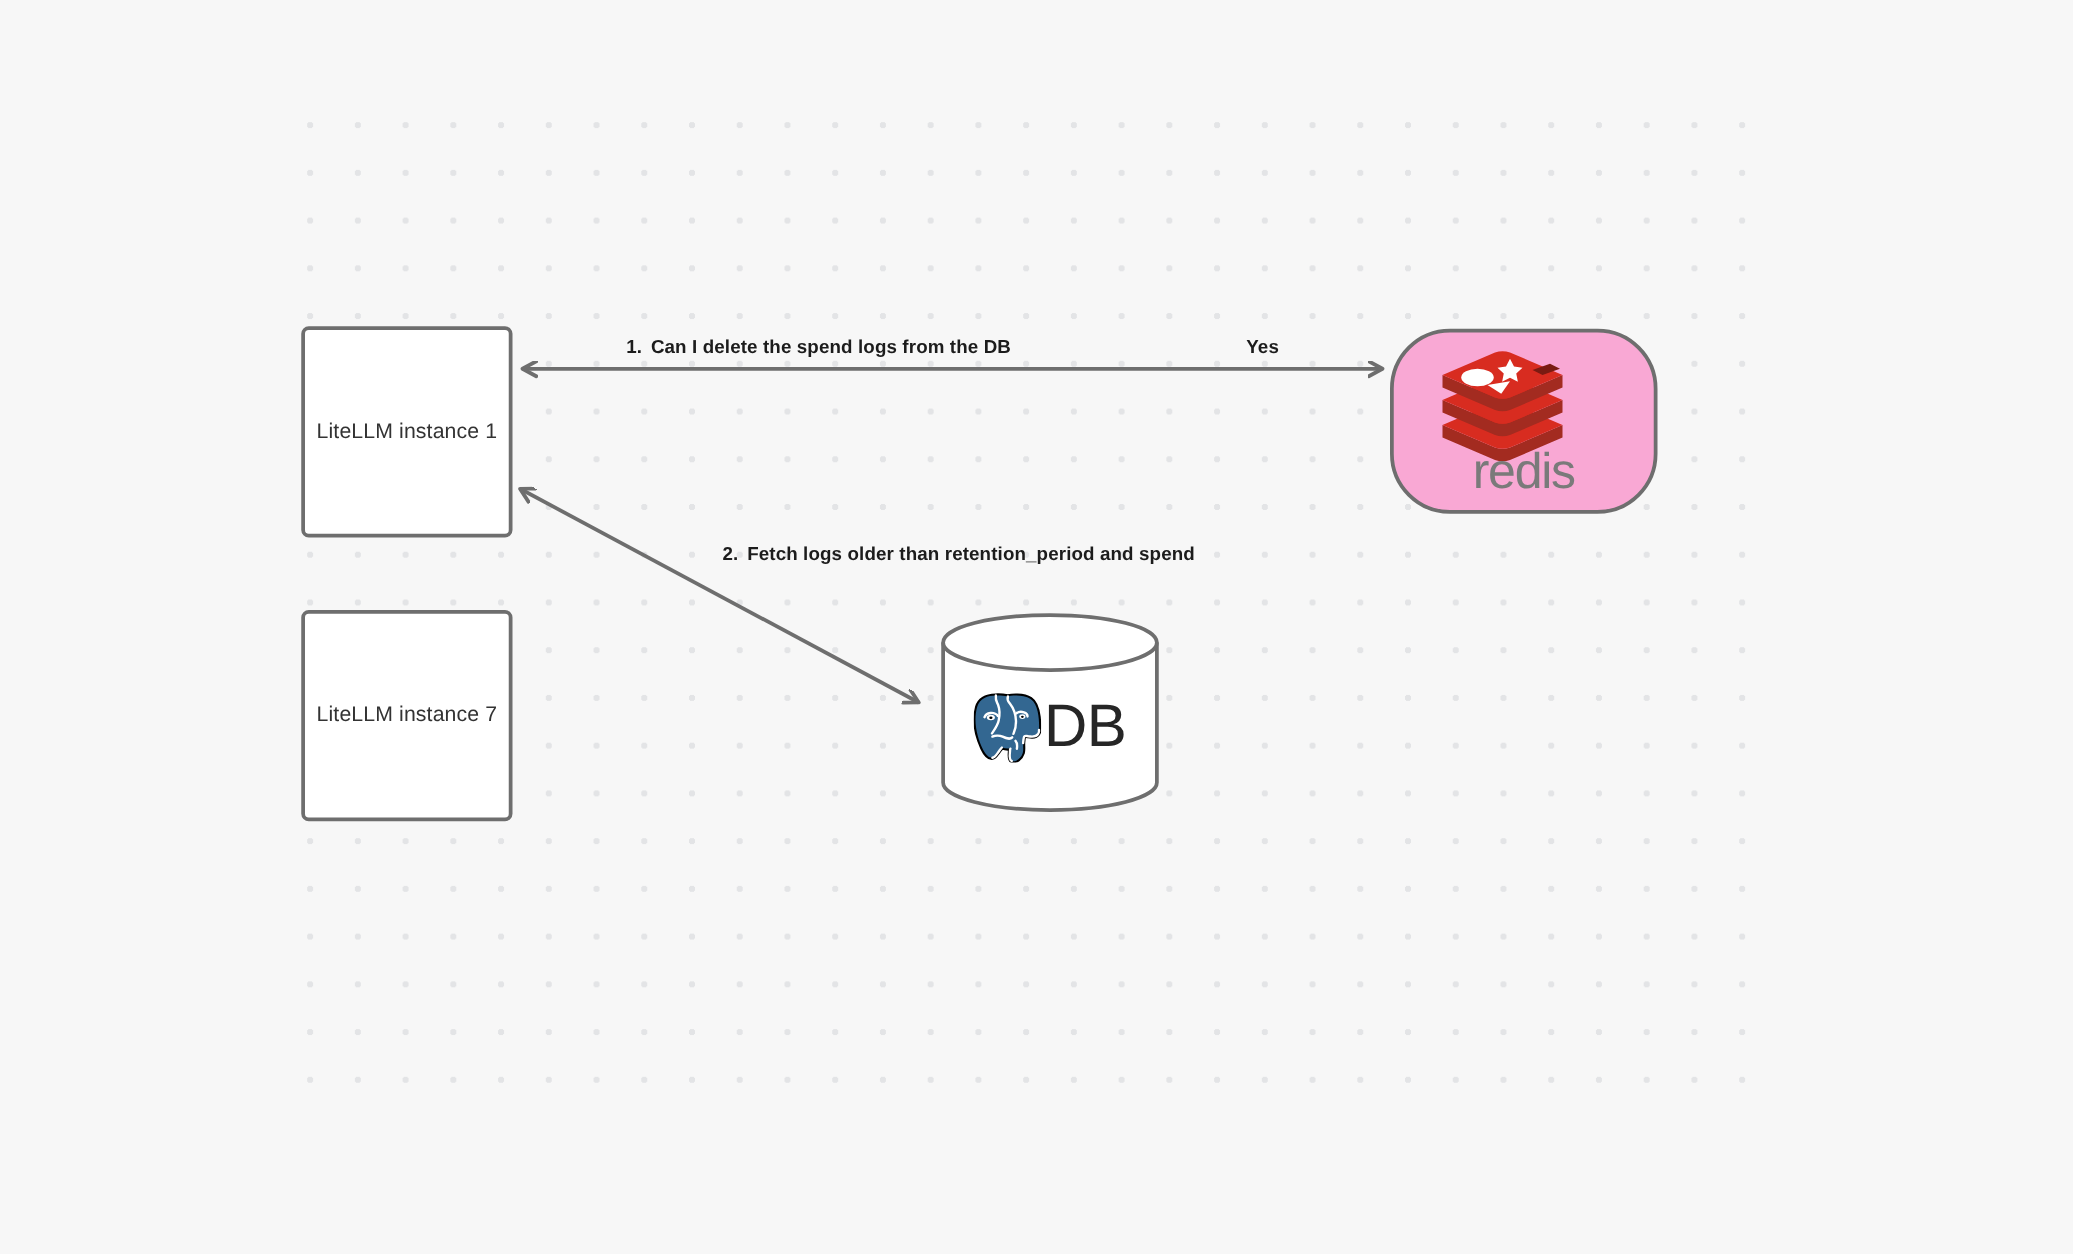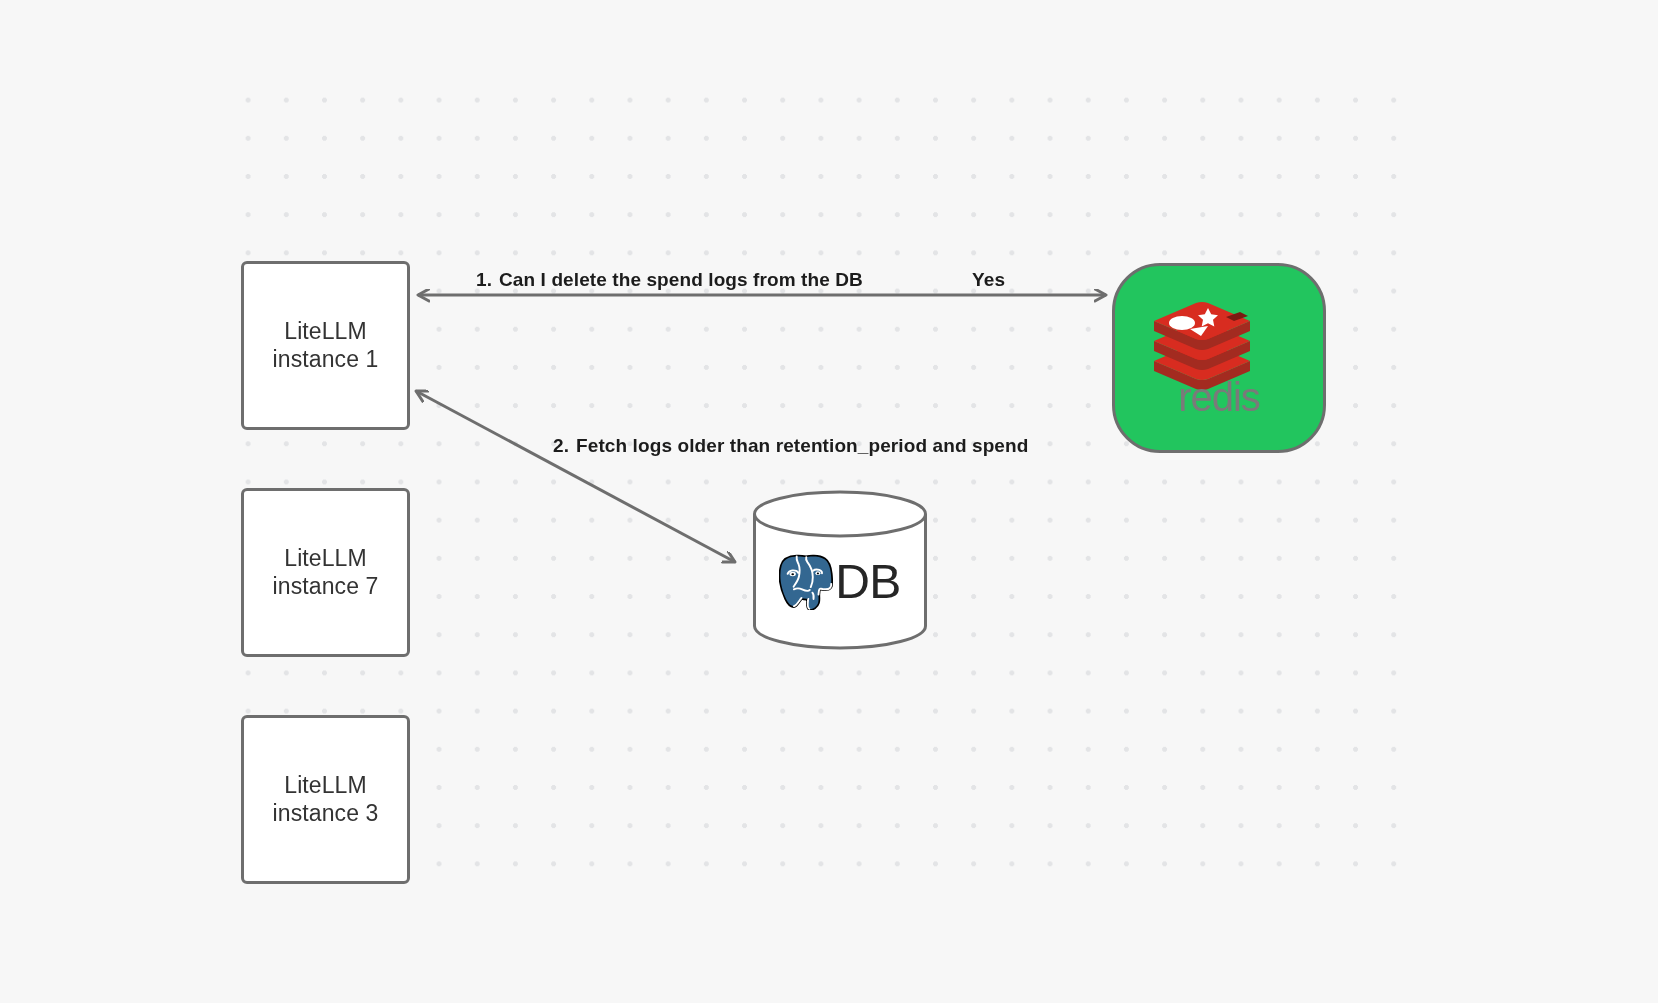--- a/index.html
+++ b/index.html
@@ -34,39 +34,39 @@
     position: absolute;
     background: #ffffff;
     border: 3px solid #6e6e6e;
     border-radius: 6px;
     box-sizing: border-box;
     display: flex;
     align-items: center;
     justify-content: center;
   }
   .node-box .node-label {
-    font-size: 23px;
+    font-size: 17px;
     color: #333333;
     letter-spacing: 0.1px;
     font-weight: 400;
     text-align: center;
     line-height: 1.2;
   }
   #node-litellm-1 { left: 241px; top: 261px; width: 169px; height: 169px; }
   #node-litellm-2 { left: 241px; top: 488px; width: 169px; height: 169px; }
   #node-litellm-3 { left: 241px; top: 715px; width: 169px; height: 169px; }
 
   
   #node-redis {
     position: absolute;
     left: 1112px;
     top: 263px;
     width: 214px;
-    height: 190px;
-    background: #22c55e;
+    height: 148px;
+    background: #f9a8d4;
     border: 3px solid #6e6e6e;
     border-radius: 48px;
     box-sizing: border-box;
     display: flex;
     flex-direction: column;
     align-items: center;
     justify-content: center;
   }
   #redis-logo { display: block; }
 
@@ -103,25 +103,26 @@
     position: absolute;
     left: 0; top: 0;
     width: 1658px;
     height: 1003px;
     pointer-events: none;
   }
 
   
   .edge-label {
     position: absolute;
-    font-size: 19px;
+    font-size: 15px;
     font-weight: bold;
     color: #1c1c1c;
     white-space: nowrap;
     letter-spacing: 0.1px;
+    margin-left: 25px;
   }
   #label-step-1 { left: 476px; top: 269px; }
   #label-yes    { left: 972px; top: 269px; }
   #label-step-2 { left: 553px; top: 435px; }
   .step-num { margin-right: 7px; }
 </style>
 </head>
 <body>
 
 <div id="canvas">
@@ -160,23 +161,20 @@
   </div>
 
   <div class="node-box" id="node-litellm-1">
     <span class="node-label">LiteLLM instance 1</span>
   </div>
 
   <div class="node-box" id="node-litellm-2">
     <span class="node-label">LiteLLM instance 7</span>
   </div>
 
-  <div class="node-box" id="node-litellm-3">
-    <span class="node-label">LiteLLM instance 3</span>
-  </div>
 
   <div id="node-redis">
     <svg id="redis-logo" width="150" height="118" viewBox="0 0 150 118" xmlns="http://www.w3.org/2000/svg">
 
       <g>
         <path d="M10,62 L52,80 Q58,82 64,80 L106,62 L106,72 L64,90 Q58,92 52,90 L10,72 Z" fill="#a32b20"></path>
         <path d="M10,62 L52,44 Q58,42 64,44 L106,62 L64,80 Q58,82 52,80 Z" fill="#d82c20"></path>
       </g>
 
       <g>

